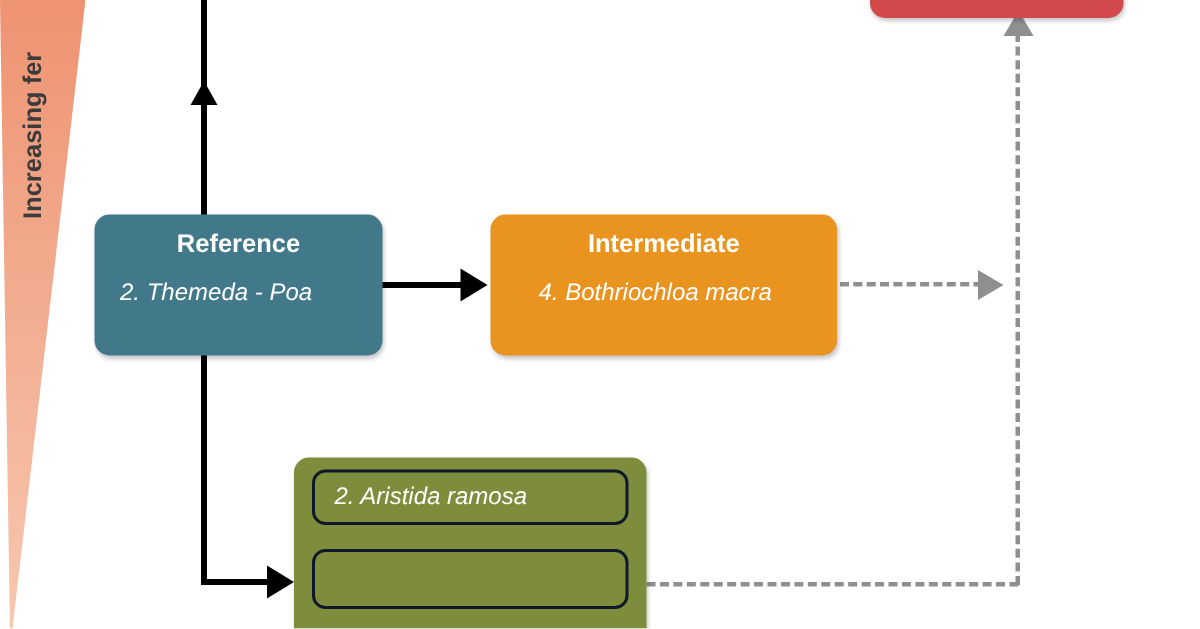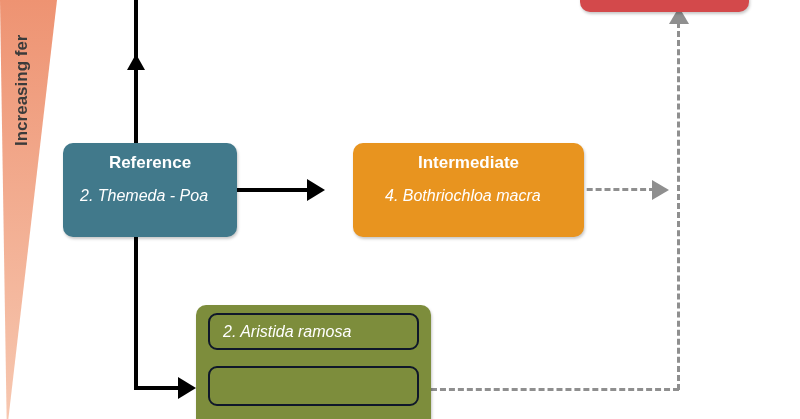--- a/index.html
+++ b/index.html
@@ -34,23 +34,23 @@
   .dash-v { position:absolute; width:0;  border-left:3px dashed #8f8f8f; }
 
   
   .state {
     position:absolute; border-radius:10px; color:#ffffff;
     box-shadow:1px 2px 3px rgba(0,0,0,0.22);
   }
   .state .title { text-align:center; padding-top:10px; font-size:17px; font-weight:bold; }
   .state .species { font-style:italic; font-size:16px; margin-top:14px; }
 
-  .box-reference    { left:63px;  top:143px;  width:174px; height:94px; }
+  .box-reference    { left:63px;  top:143px;  width:192px; height:94px; }
   .box-reference .species { padding-left:17px; }
-  .box-intermediate { left:327px; top:143px;  width:231px; height:94px;margin-left:26px; }
+  .box-intermediate { left:327px; top:143px;  width:231px; height:94px; }
   .box-intermediate .species { padding-left:32px; }
   .box-topright     { left:580px; top:-42px;  width:169px; height:54px; }
   .box-cn           { left:196px; top:305px;  width:235px; height:150px; }
 
   .sub-box {
     width:211px; height:37px; margin:0 auto; border:2px solid #0f172a;
     border-radius:9px; display:flex; align-items:center; padding-left:13px;
     box-sizing:border-box; font-style:italic; font-size:16px;
   }
   .sub-1 { margin-top:8px; }

